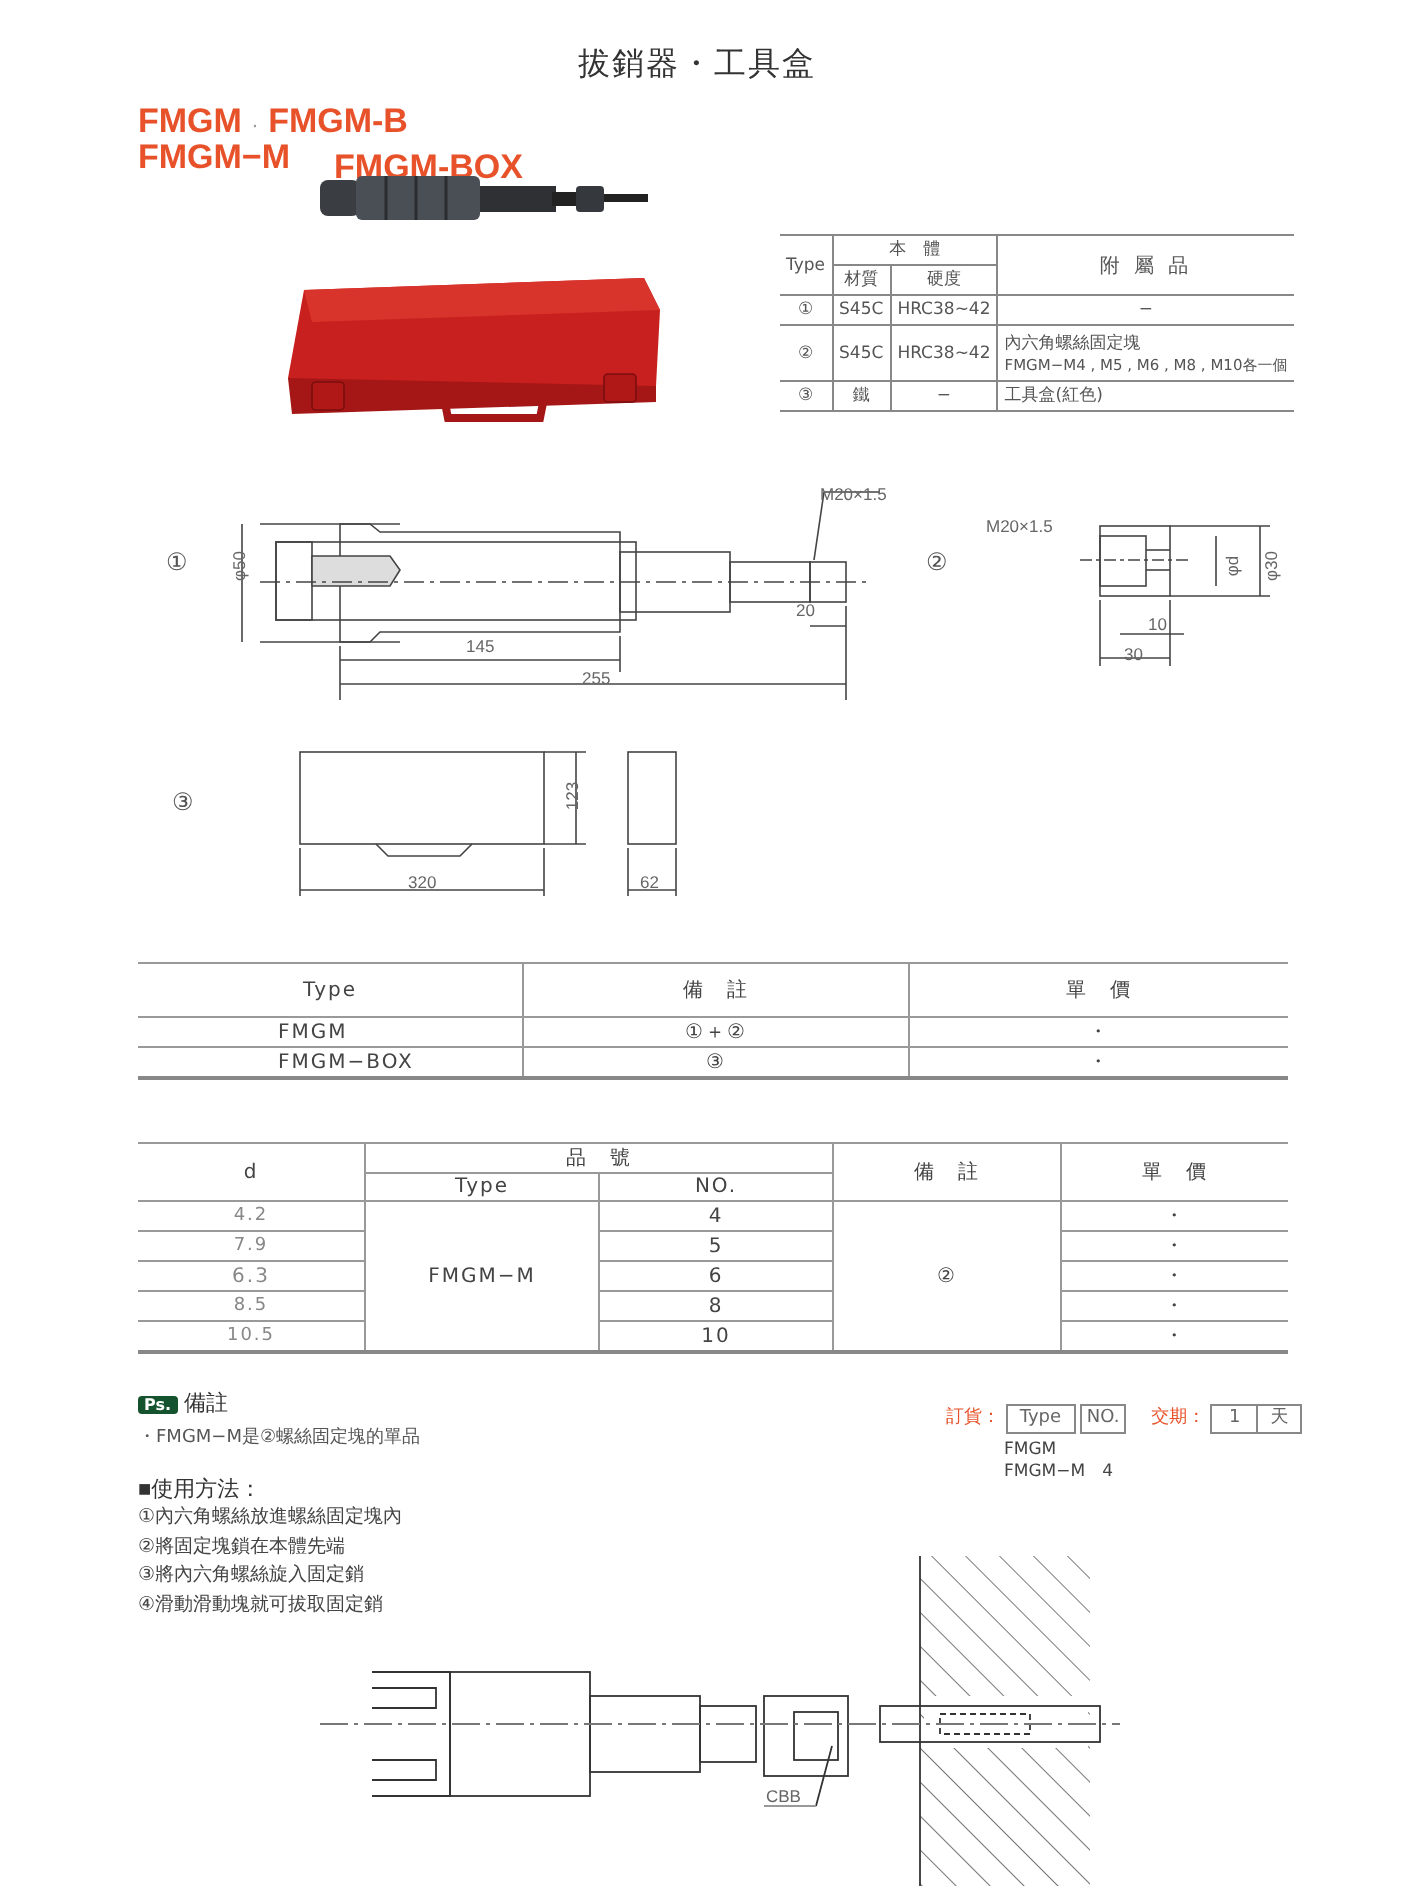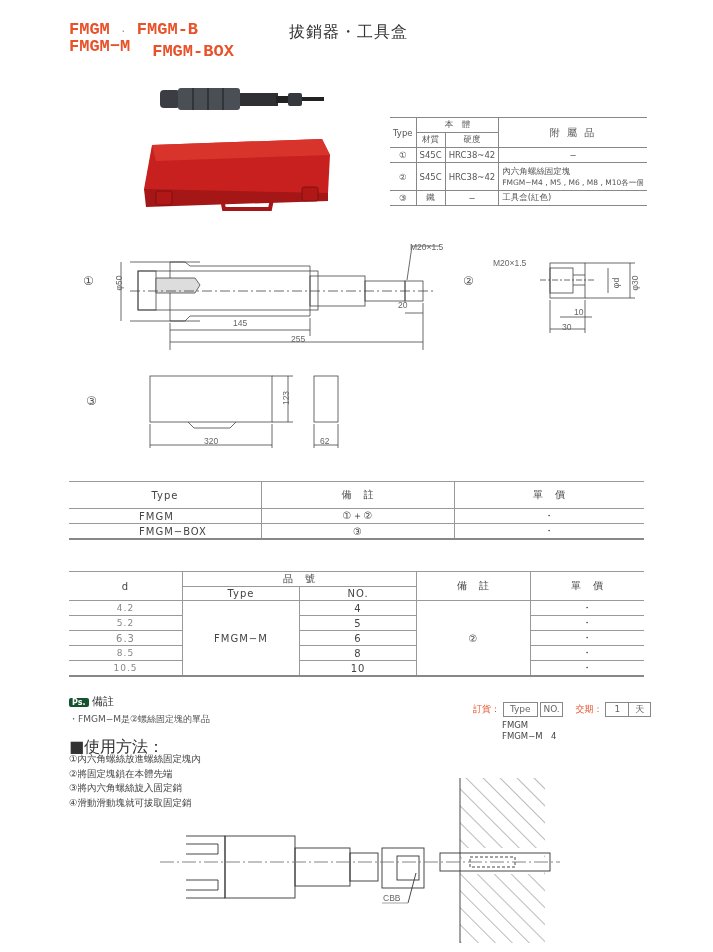--- a/index.html
+++ b/index.html
@@ -1,18 +1,18 @@
 <!DOCTYPE html>
 <html><head>
 <meta charset="utf-8">
 <style>
   html,body{margin:0;padding:0;background:#fff;}
   body{width:713px;height:952px;position:relative;overflow:hidden;font-family:"DejaVu Sans","Liberation Sans",sans-serif;color:#333;}
   .abs{position:absolute;}
-  .title-red{color:#e8522a;font-family:Liberation Mono, monospace;font-weight:bold;font-size:17px;line-height:16px;}
+  .title-red{color:#e8522a;font-family:Liberation Sans, sans-serif;font-weight:bold;font-size:17px;line-height:16px;margin-top:31px;}
   .subtitle{font-size:16px;color:#333;letter-spacing:1px;}
   table{border-collapse:collapse;}
   .spec{font-size:8.5px;color:#555;}
   .spec td{border:1px solid #888;text-align:center;padding:0 3px;height:14px;}
   .spec{border-top:1.5px solid #555;border-bottom:1.5px solid #555;}
   .spec tr td:first-child{border-left:none;}
   .spec tr td:last-child{border-right:none;}
   .spec .left{text-align:left;}
   .tbl{font-size:10px;color:#444;width:575px;border-top:1.5px solid #666;border-bottom:2px solid #888;}
   .tbl td{border:1px solid #999;text-align:center;height:13px;padding:0;letter-spacing:1px;}
@@ -200,21 +200,21 @@
     <td style="width:116px;">NO.</td>
   </tr>
   <tr>
     <td style="color:#888;font-size:9px;">4.2</td>
     <td rowspan="5">FMGM−M</td>
     <td>4</td>
     <td rowspan="5">②</td>
     <td>・</td>
   </tr>
   <tr>
-    <td style="color:#888;font-size:9px;">5.2</td>
+    <td style="color:#888;font-size:9px;">7.9</td>
     <td>5</td>
     <td>・</td>
   </tr>
   <tr>
     <td style="color:#888;font-size:10px;">6.3</td>
     <td>6</td>
     <td>・</td>
   </tr>
   <tr>
     <td style="color:#888;font-size:9px;">8.5</td>
@@ -228,21 +228,21 @@
   </tr>
 </tbody>
   </table>
 
 <div class="abs" style="left:69px;top:694px;font-size:11px;color:#333;">
   <span style="background:#14532d;color:#fff;font-size:8px;font-weight:bold;padding:0 3px;border-radius:2px;">Ps.</span>
   <span>備註</span>
 </div>
 <div class="abs notes" style="left:69px;top:712px;font-size:9px;color:#555;">・FMGM−M是②螺絲固定塊的單品</div>
 
-<div class="abs" style="left:69px;top:737px;font-size:16px;color:#333;">■使用方法：</div>
+<div class="abs" style="left:69px;top:737px;font-size:11px;color:#333;font-family:Liberation Serif, serif;">■使用方法：</div>
 <div class="abs notes" style="left:69px;top:752px;">
   <div>①內六角螺絲放進螺絲固定塊內</div>
   <div>②將固定塊鎖在本體先端</div>
   <div>③將內六角螺絲旋入固定銷</div>
   <div>④滑動滑動塊就可拔取固定銷</div>
 </div>
 
 <div class="abs" style="left:473px;top:702px;font-size:9px;color:#e8522a;white-space:nowrap;">
   <span>訂貨：</span>
   <span class="box">Type</span>

